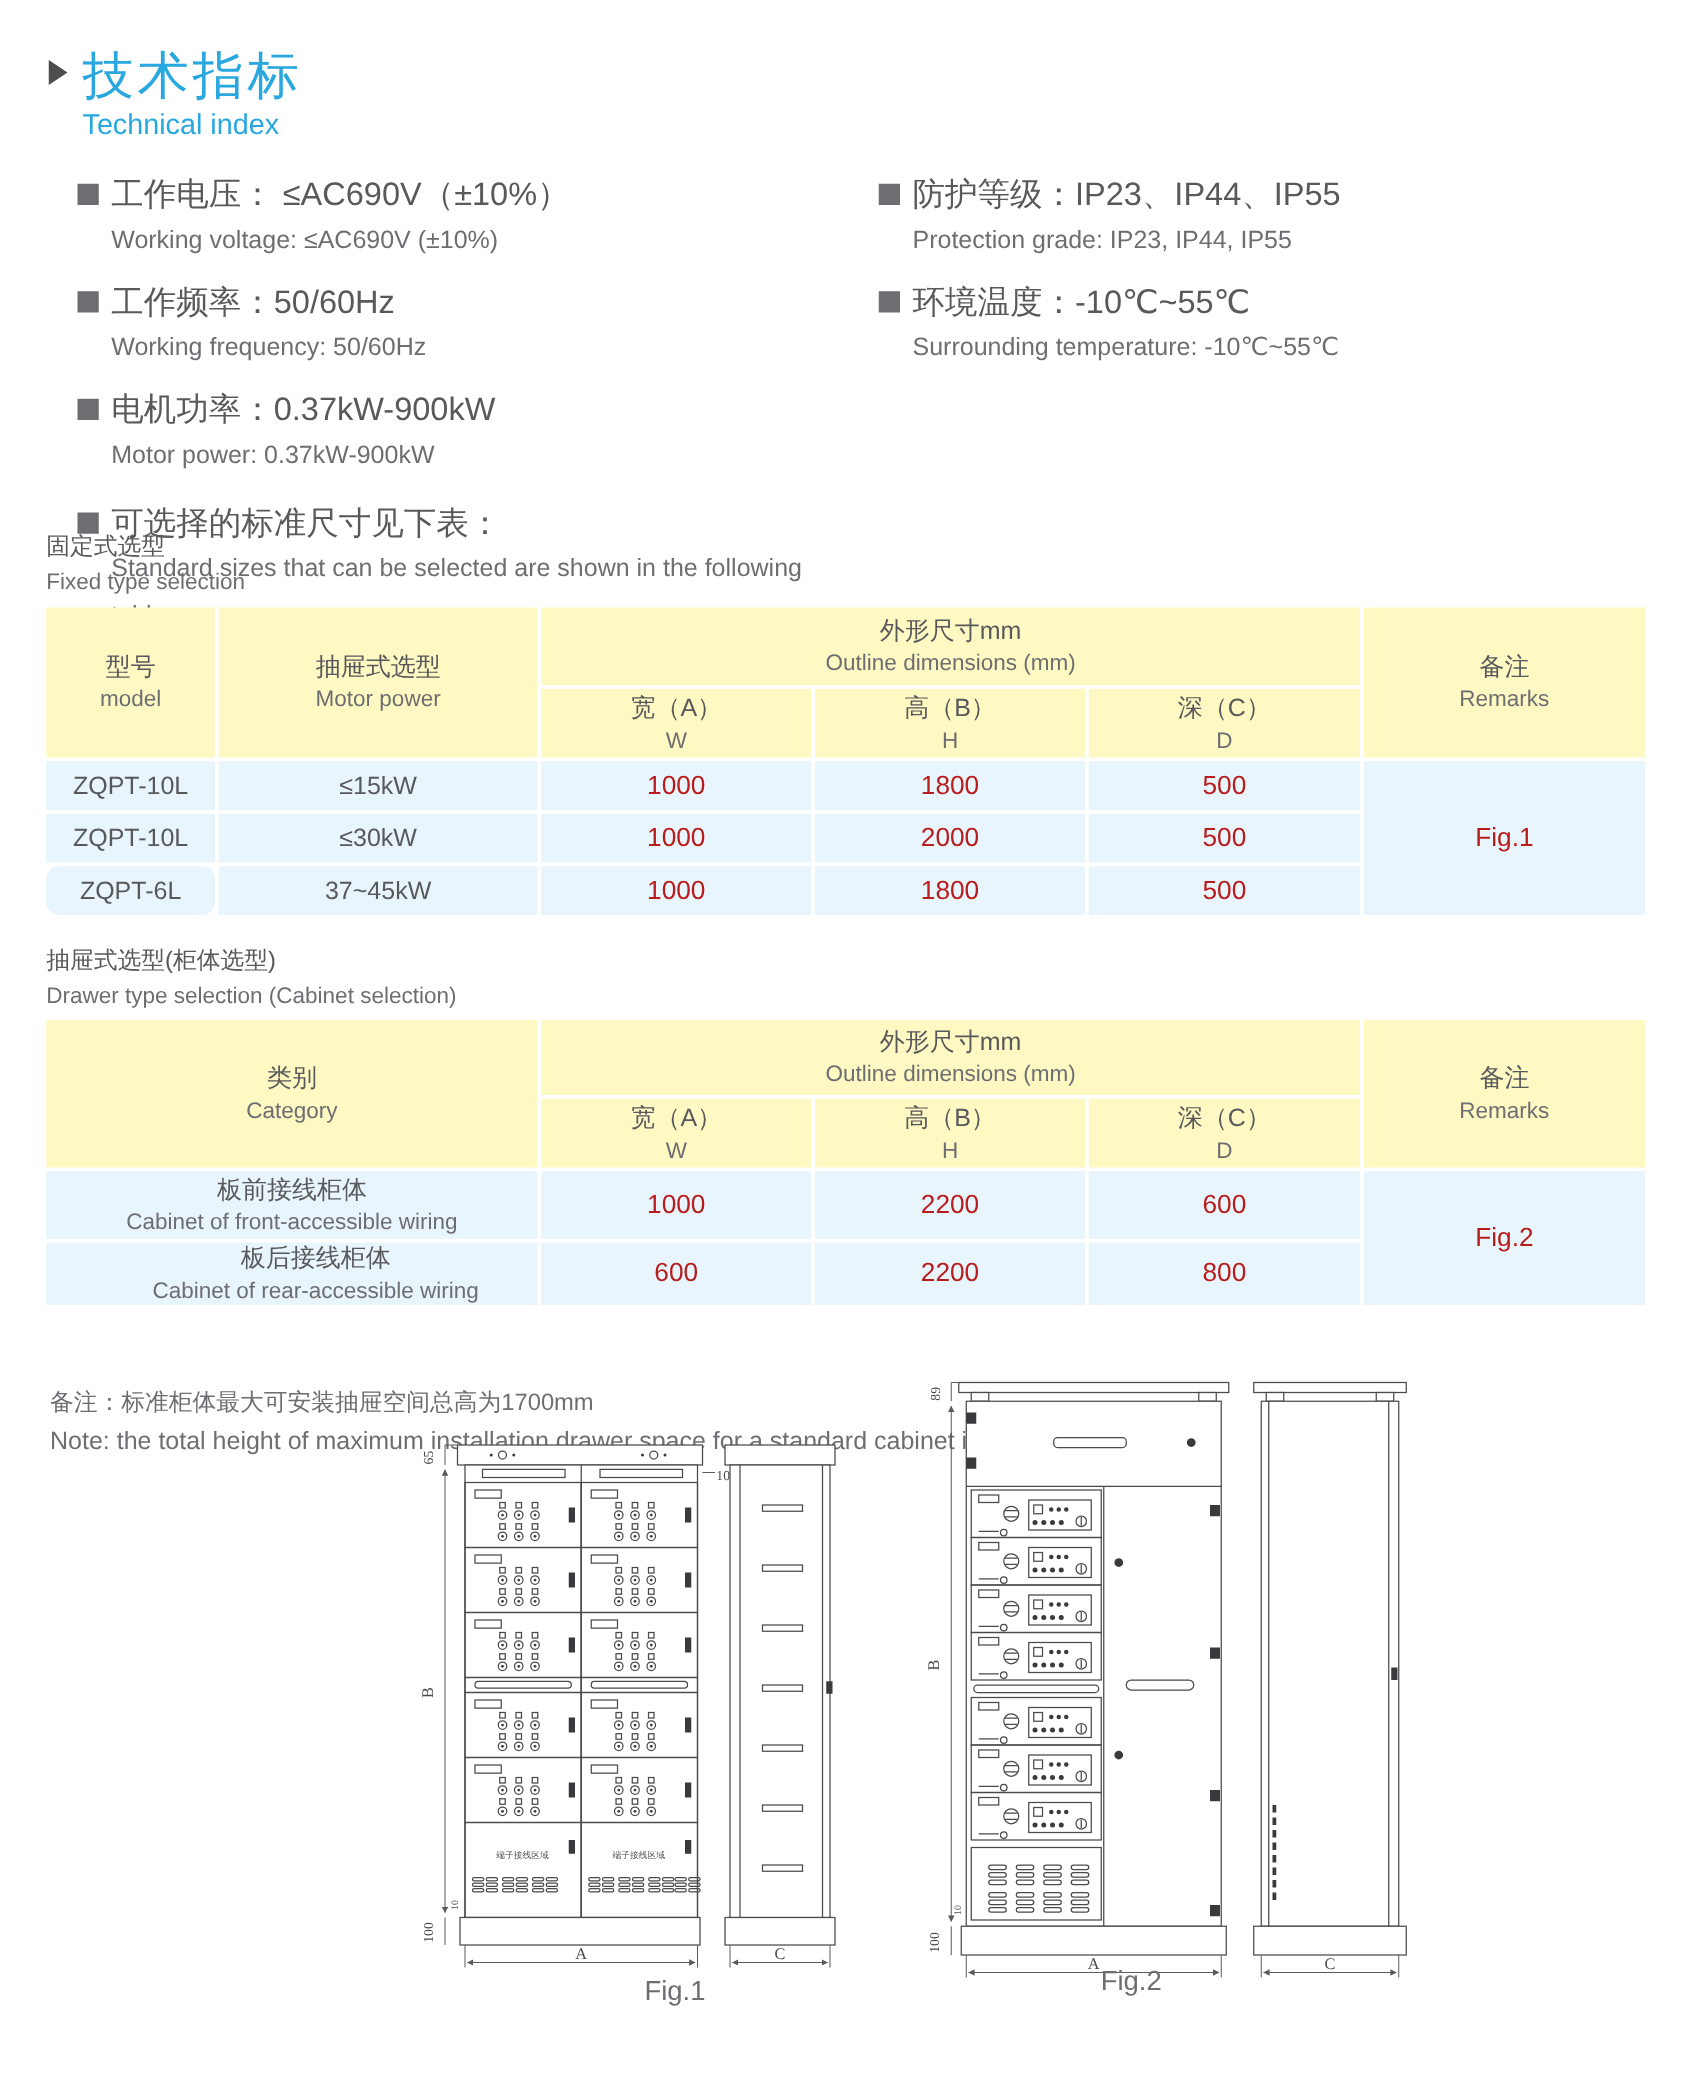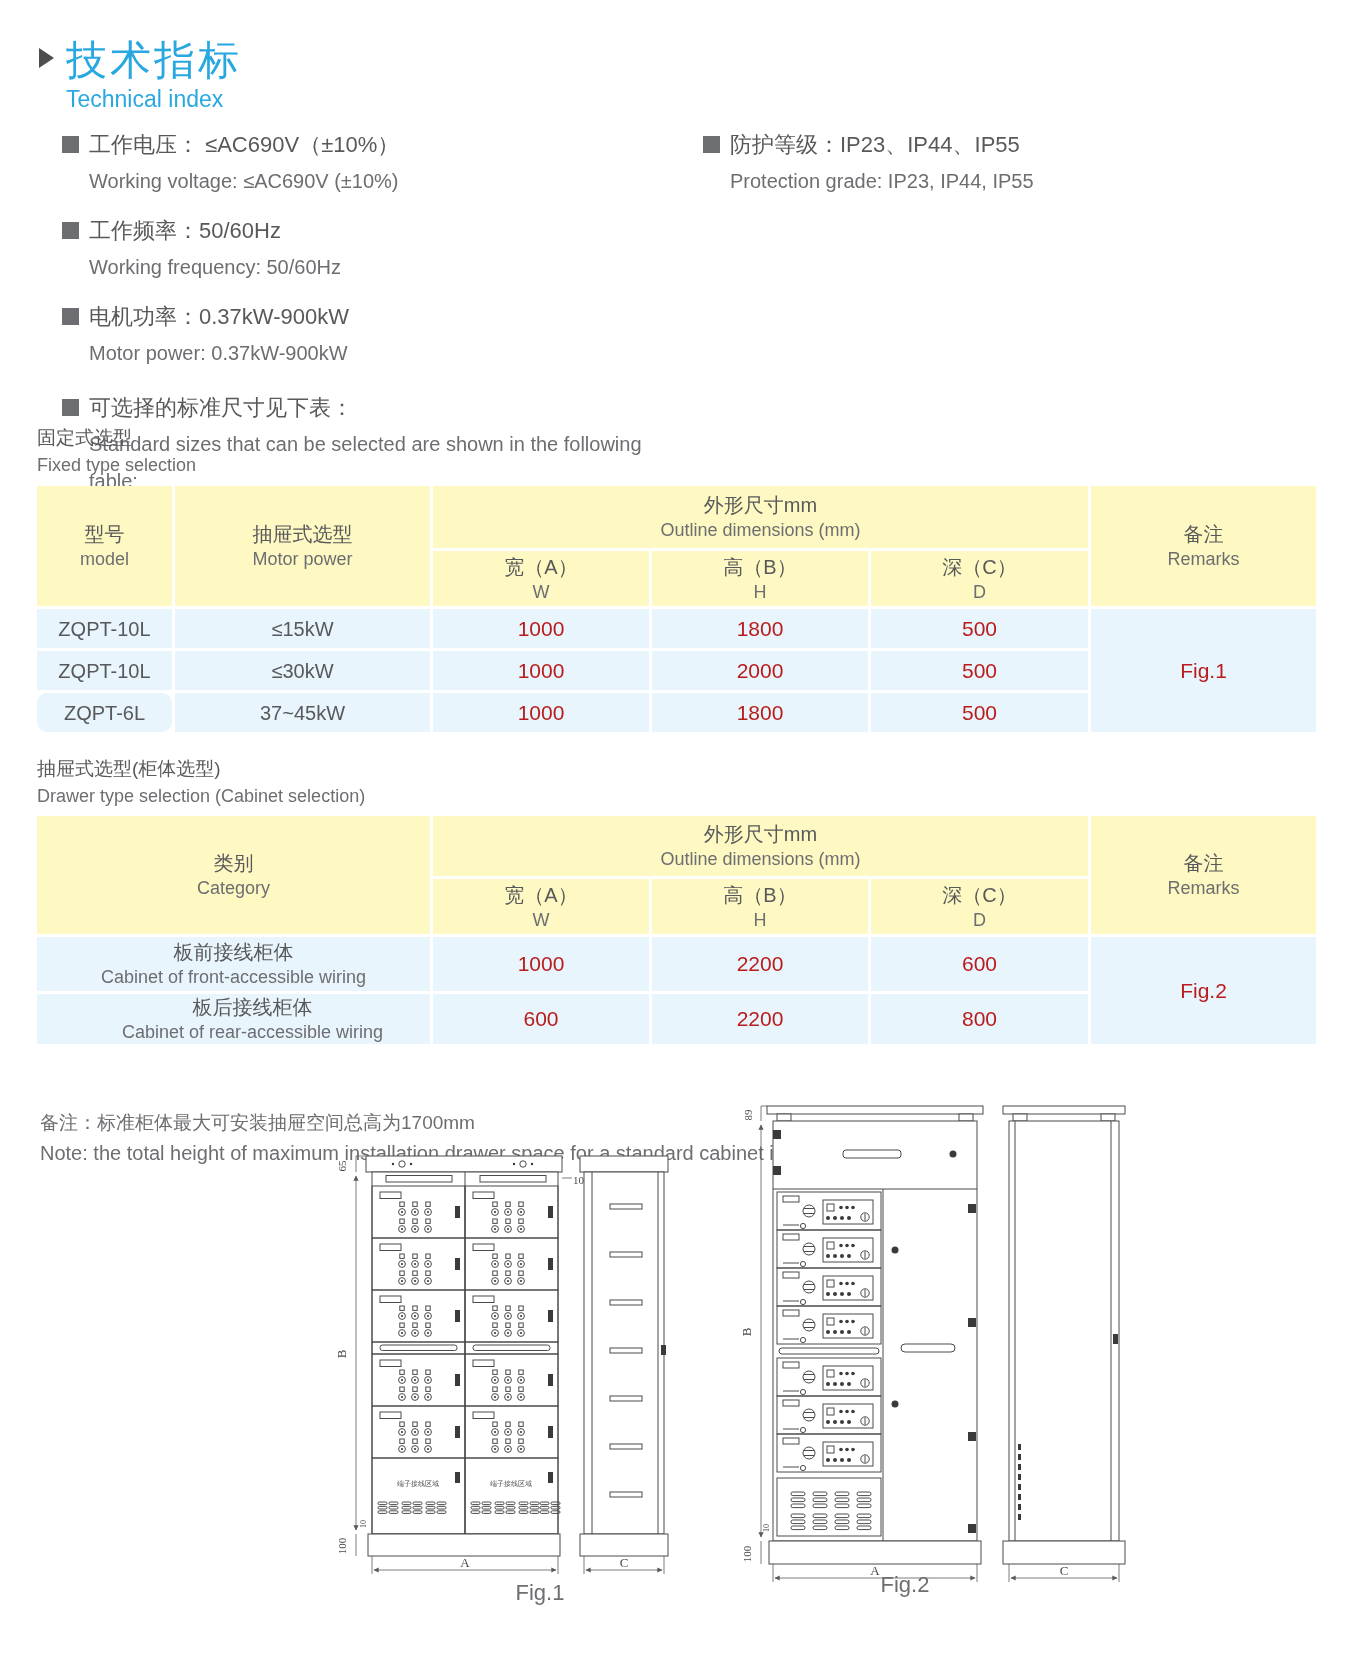--- a/index.html
+++ b/index.html
@@ -5,21 +5,21 @@
   html,body{margin:0;padding:0;background:#fff;}
   .page{position:relative;width:1357px;height:1660px;background:#ffffff;overflow:hidden;
         font-family:"Liberation Sans","DejaVu Sans",sans-serif;color:#58595b;}
   .abs{position:absolute;}
   
   .tri{width:0;height:0;border-left:15px solid #4d4d50;border-top:10px solid transparent;border-bottom:10px solid transparent;}
   .title-cn{font-size:41px;color:#29a8e0;letter-spacing:3px;font-weight:400;}
   .title-en{font-size:23px;color:#29a8e0;}
   
   .spec-pair{margin-bottom:12px;}
-  .spec-cn{font-size:22px;color:#58595b;line-height:37px;display:flex;align-items:center;}
+  .spec-cn{font-size:26px;color:#58595b;line-height:37px;display:flex;align-items:center;margin-top:11px;}
   .bullet{display:inline-block;width:17px;height:17px;background:#6d6e71;margin-right:10px;flex:0 0 auto;}
   .spec-en{font-size:20px;color:#6d6e71;line-height:37px;margin-left:27px;}
   
   .sec-cn{font-size:19px;color:#58595b;line-height:28px;}
   .sec-en{font-size:18px;color:#6d6e71;line-height:26px;}
   
   table.spec{border-collapse:separate;border-spacing:3px;table-layout:fixed;width:1285px;}
   table.spec th,table.spec td{padding:0;text-align:center;vertical-align:middle;font-weight:400;}
   .hd{background:#fef9c3;}
   .bd{background:#e9f5fc;}
@@ -77,20 +77,27 @@
   </div>
 
   <div class="abs" style="left:703px;top:126px;width:620px;">
     <div class="spec-pair">
       <div class="spec-cn">
           <span class="bullet"></span>
           <span>防护等级：IP23、IP44、IP55</span>
         </div>
       <div class="spec-en">Protection grade: IP23, IP44, IP55</div>
     </div>
+    <div class="spec-pair">
+      <div class="spec-cn">
+          <span class="bullet"></span>
+          <span>环境温度：-10℃~55℃</span>
+        </div>
+      <div class="spec-en">Surrounding temperature: -10℃~55℃</div>
+    </div>
   </div>
 
   <div class="abs" style="left:37px;top:424px;">
     <div class="sec-cn">固定式选型</div>
     <div class="sec-en">Fixed type selection</div>
   </div>
 
   <table class="spec abs" style="left:34px;top:483px;">
     <colgroup>
         <col style="width:135px">

